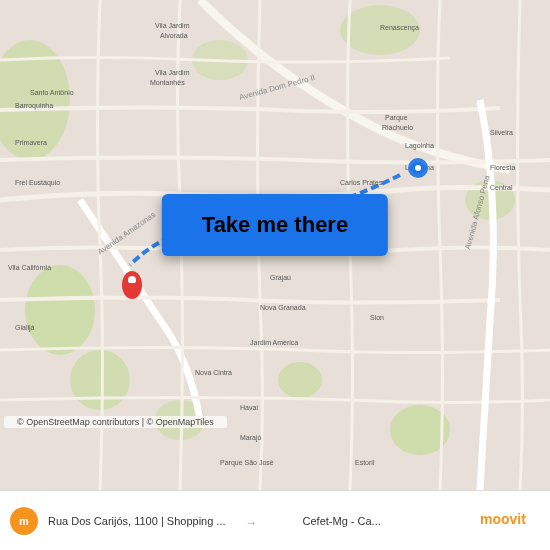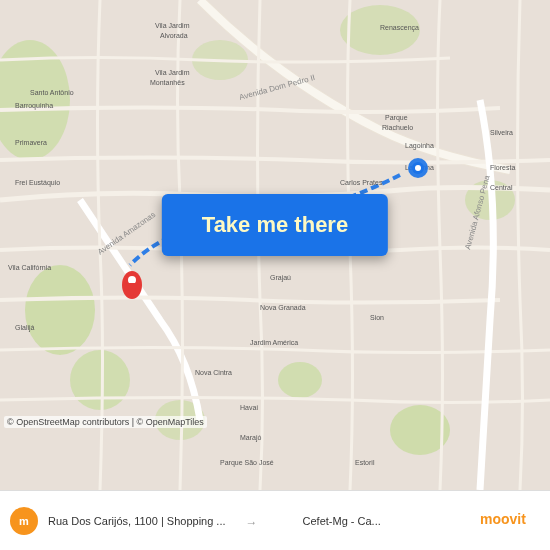--- a/index.html
+++ b/index.html
@@ -20,21 +20,21 @@
       width: 100%; height: 100%;
     }
 
     
     #take-me-there-btn {
       position: absolute;
       left: 50%;
       top: 46%;
       transform: translate(-50%, -50%);
       background: #1a73e8;
-      color: #fef9c3;
+      color: #000000;
       border: none;
       border-radius: 6px;
       padding: 18px 40px;
       font-size: 22px;
       font-weight: bold;
       cursor: pointer;
       box-shadow: 0 4px 12px rgba(0,0,0,0.35);
       white-space: nowrap;
       z-index: 100;
     }
@@ -96,21 +96,21 @@
       text-overflow: ellipsis;
     }
 
     #attribution {
       position: absolute;
       bottom: 62px;
       left: 4px;
       font-size: 9px;
       color: #444;
       background: rgba(255,255,255,0.7);
-      padding: 1px 3px;
+      padding: 1px 13px;
       border-radius: 2px;
       z-index: 50;
     }
 
     .separator {
       color: #999;
       font-size: 12px;
       margin: 0 4px;
     }
   </style>

